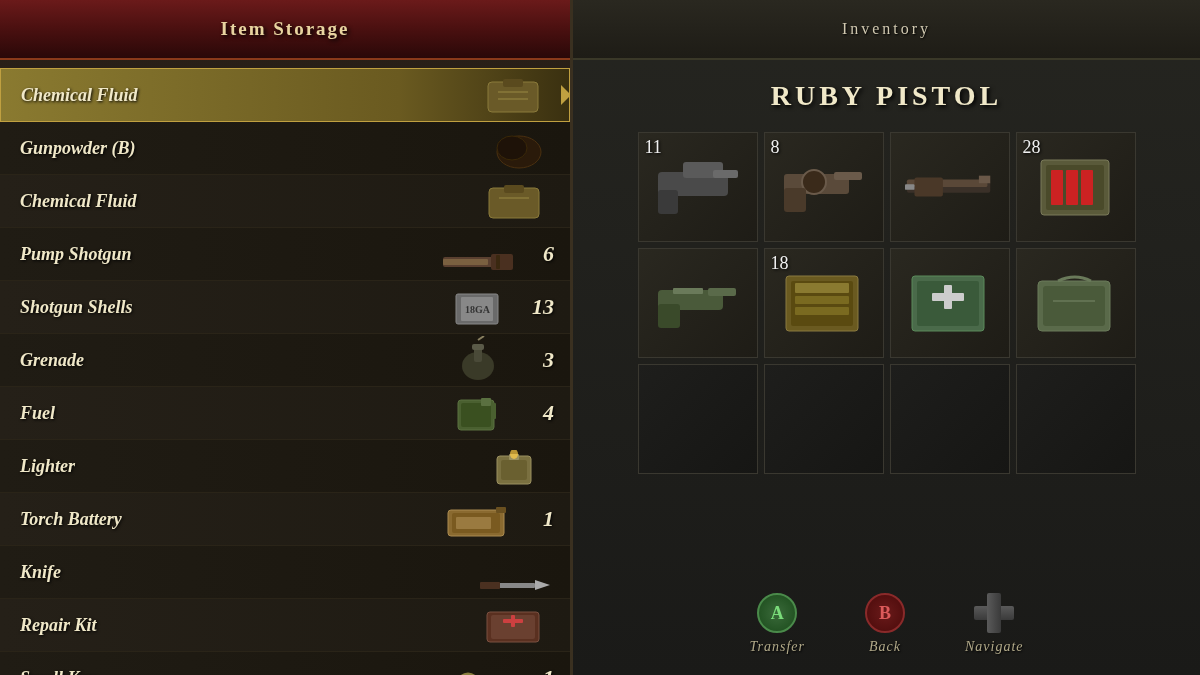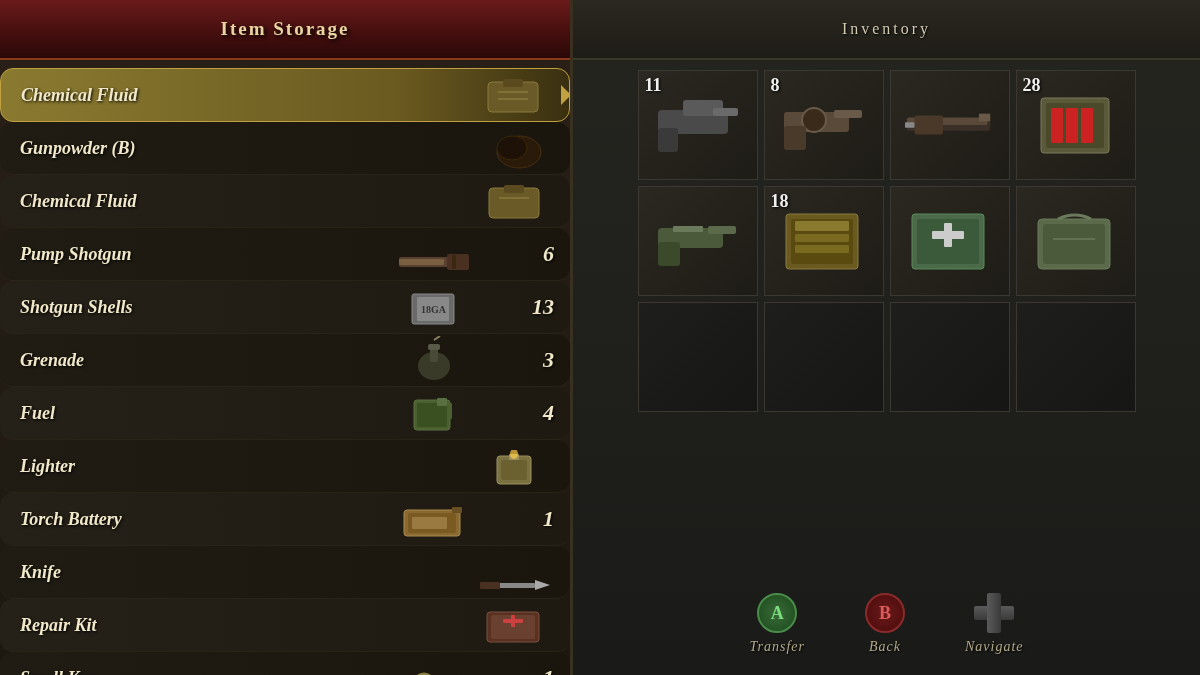--- a/index.html
+++ b/index.html
@@ -50,31 +50,29 @@
     }
 
     .item-row {
       display: flex;
       align-items: center;
       padding: 4px 16px 4px 20px;
       min-height: 52px;
       border-bottom: 1px solid #2a2418;
       position: relative;
       cursor: pointer;
-      border-radius: 13px;
     }
 
     .item-row.selected {
       background: linear-gradient(90deg, #8a7a30 0%, #6a5a20 70%, #3a3010 100%);
       border: 1px solid #c0a040;
     }
 
     .item-row:not(.selected) {
       background: linear-gradient(90deg, #252018 0%, #1e1a12 100%);
-      gap: 44px;
     }
 
     .item-row:not(.selected):nth-child(even) {
       background: linear-gradient(90deg, #201c14 0%, #1a160e 100%);
     }
 
     .item-name {
       color: #f0e8c8;
       font-size: 18px;
       font-weight: bold;
@@ -187,21 +185,21 @@
     .inv-slot.has-item {
       background: linear-gradient(135deg, #2a2820 0%, #1e1c16 100%);
     }
 
     .slot-count {
       position: absolute;
       top: 4px;
       left: 6px;
       color: #f0f0f0;
       font-size: 18px;
-      font-weight: bold;
+      font-weight: normal;
       text-shadow: 1px 1px 3px #000;
     }
 
     .slot-icon {
       width: 90px;
       height: 80px;
       display: flex;
       align-items: center;
       justify-content: center;
     }
@@ -422,20 +420,23 @@
         </div>
         <span class="item-count">1</span>
       </div>
     </div>
 </div>
 
 <div class="right-panel">
   <div class="right-header">
     <span class="right-header-title">Inventory</span>
   </div>
+  <div class="item-title-area">
+    <span class="item-title">RUBY PISTOL</span>
+  </div>
   <div class="inventory-grid-area">
     <div class="inventory-grid" id="inv-grid">
 
     <div class="inv-slot has-item">
           <span class="slot-count">11</span>
           <div class="slot-icon">
             <svg width="90" height="70" viewBox="0 0 90 70">
               <rect x="5" y="20" width="70" height="24" rx="4" fill="#4a4a4a"></rect>
               <rect x="30" y="10" width="40" height="16" rx="3" fill="#5a5a5a"></rect>
               <rect x="5" y="38" width="20" height="24" rx="3" fill="#3a3a3a"></rect>

